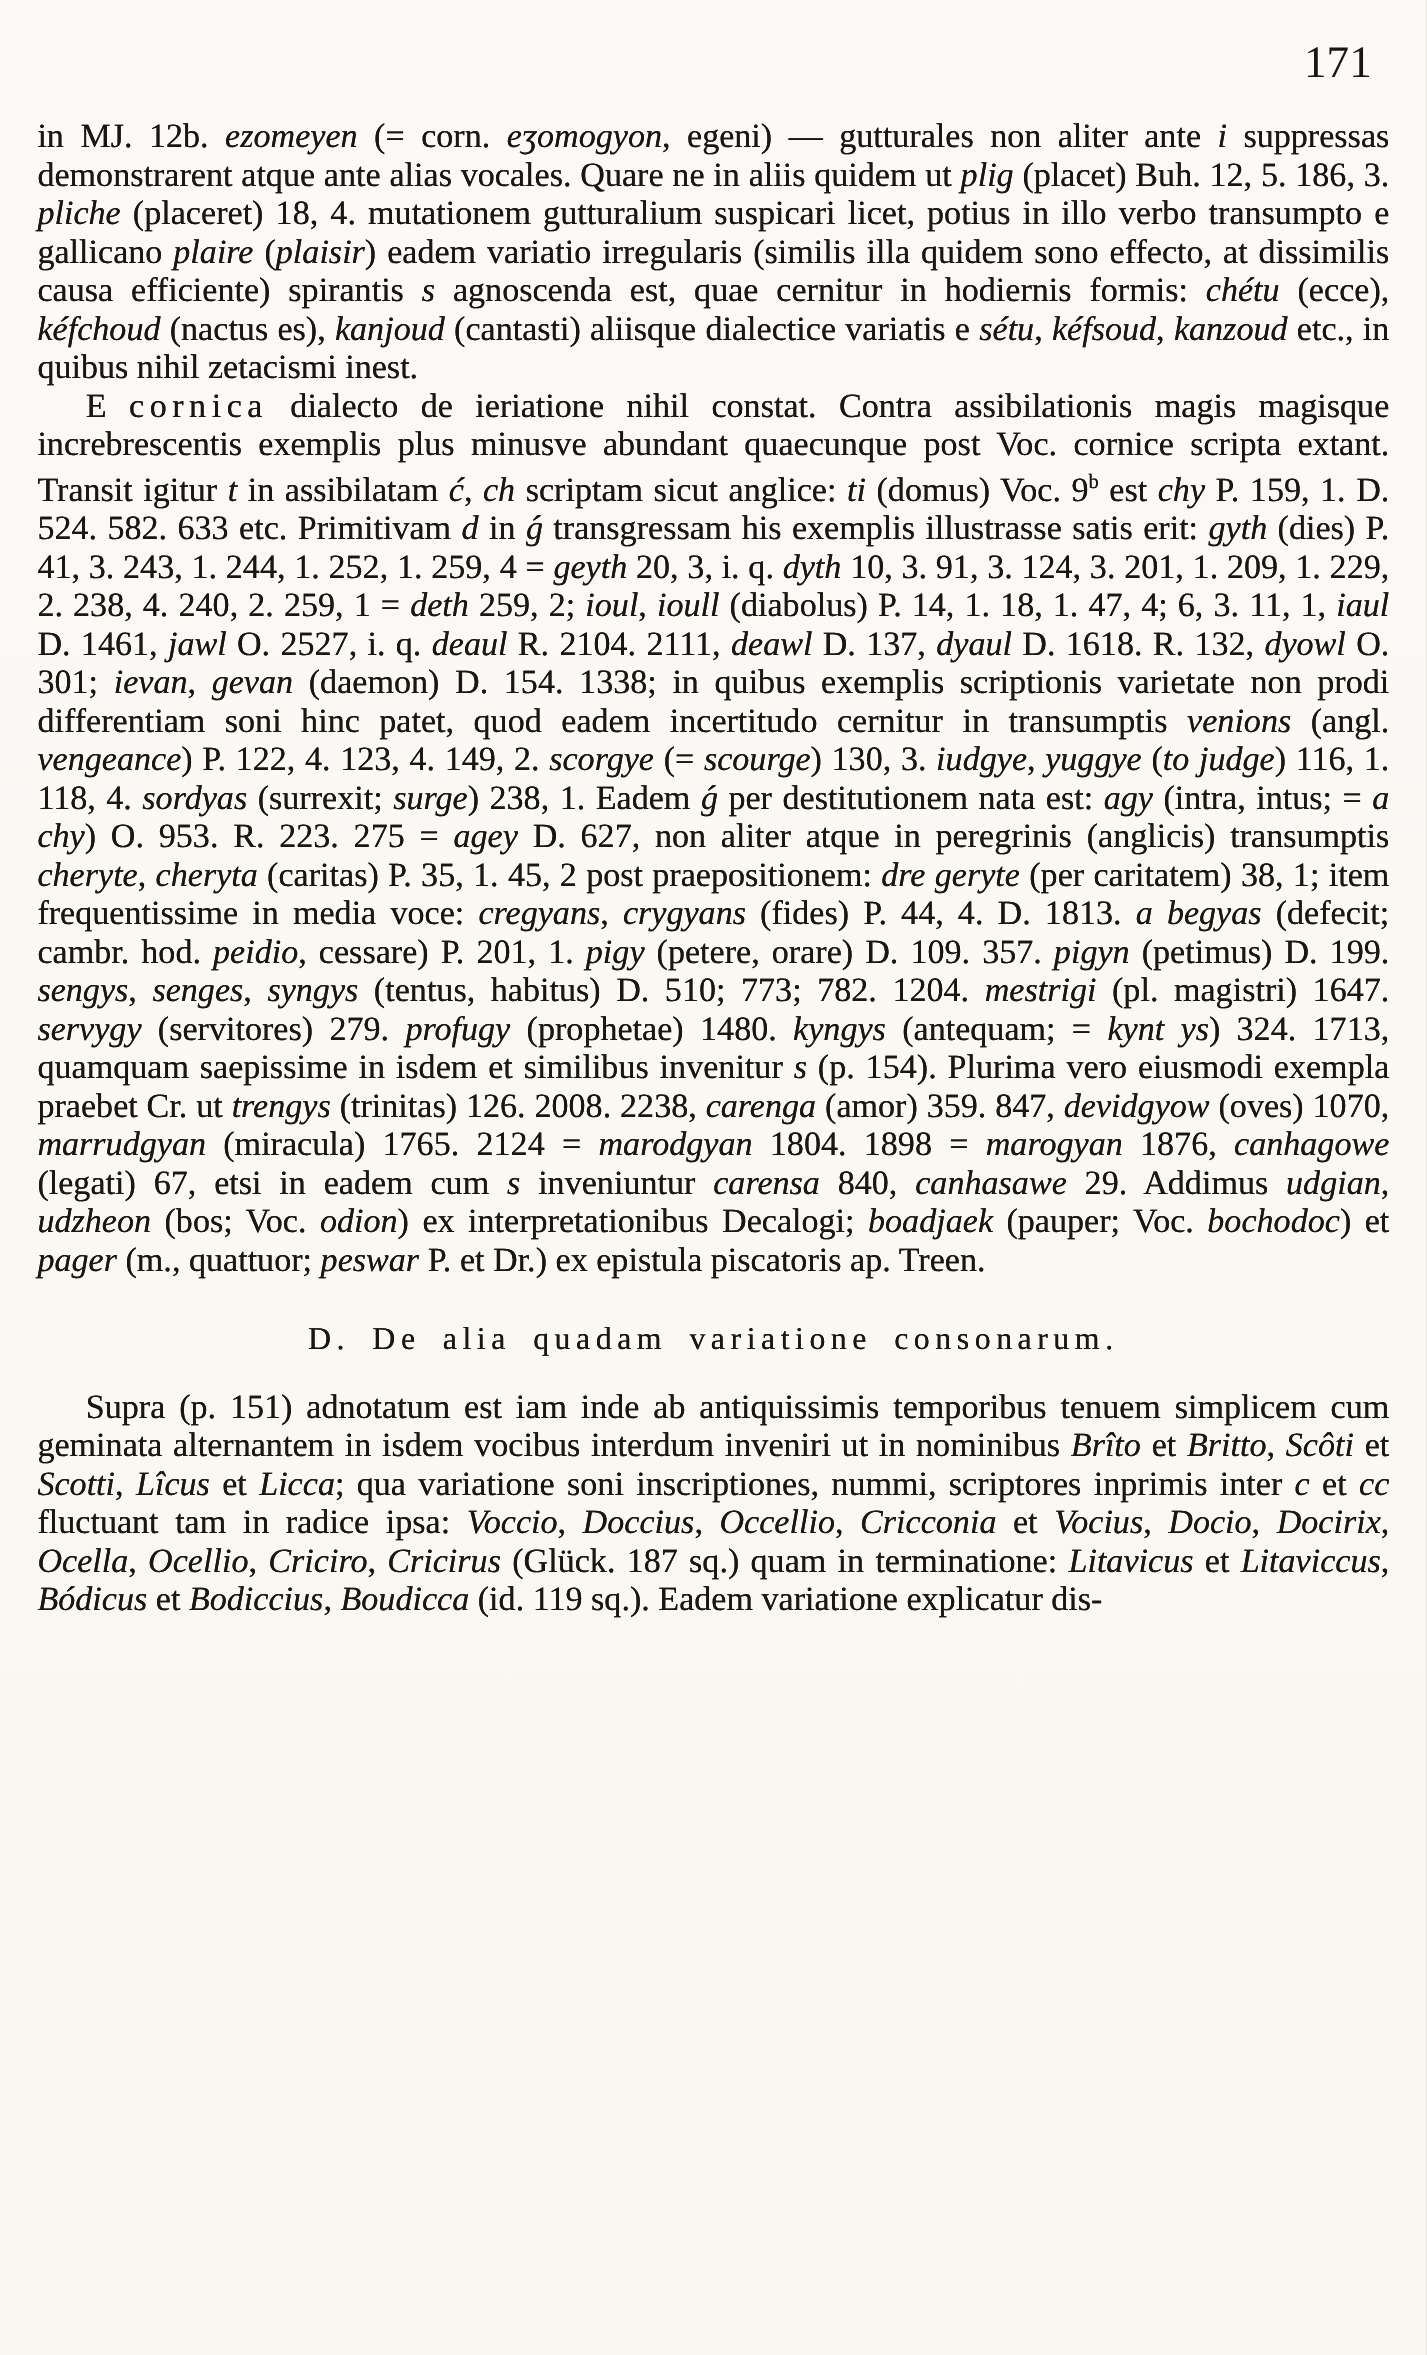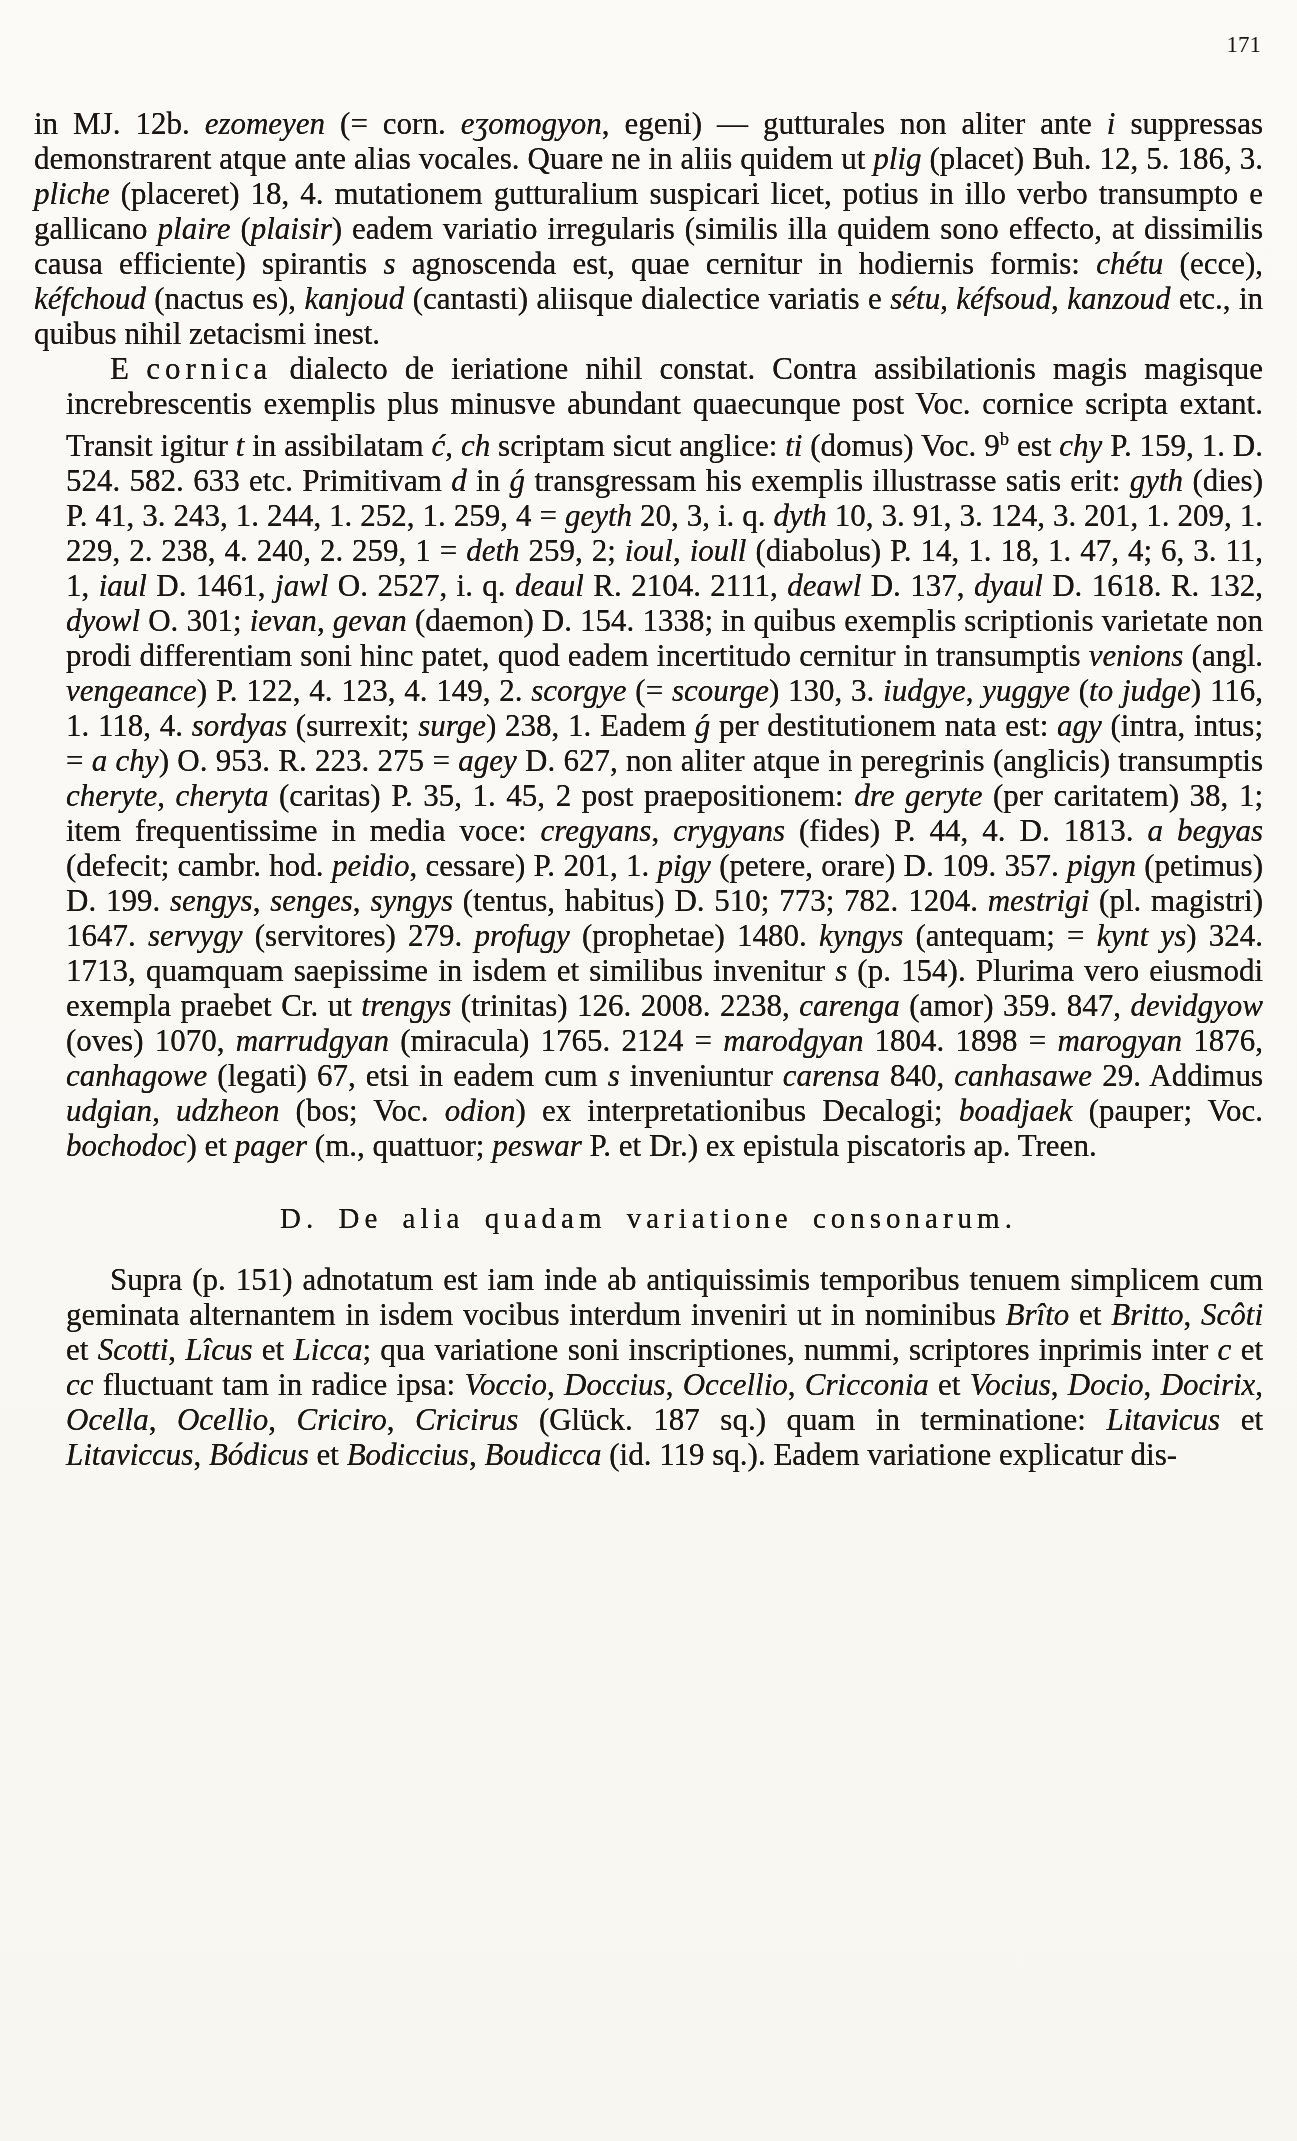--- a/index.html
+++ b/index.html
@@ -29,37 +29,36 @@
     left: 0;
     right: 0;
     text-align: center;
     font-size: 26px;
     letter-spacing: 3px;
     word-spacing: 6px;
     color: #221d17;
   }
   .page-number {
     position: absolute;
-    right: 2px;
+    right: 16px;
     top: -2px;
-    font-size: 23px;
+    font-size: 41px;
     color: #1b1611;
   }
   .body-text {
     font-size: 31px;
     line-height: 35px;
     text-align: justify;
     text-shadow: 0 0 0.4px #1b1611;
   }
   .para {
     margin: 0;
   }
   .para.indent {
     text-indent: 44px;
-    margin-left: 32px;
   }
   .section-heading {
     margin: 38px 0 26px 0;
     font-size: 29px;
     font-weight: normal;
     text-align: center;
     letter-spacing: 5px;
     word-spacing: 8px;
     text-shadow: 0 0 0.4px #1b1611;
   }

